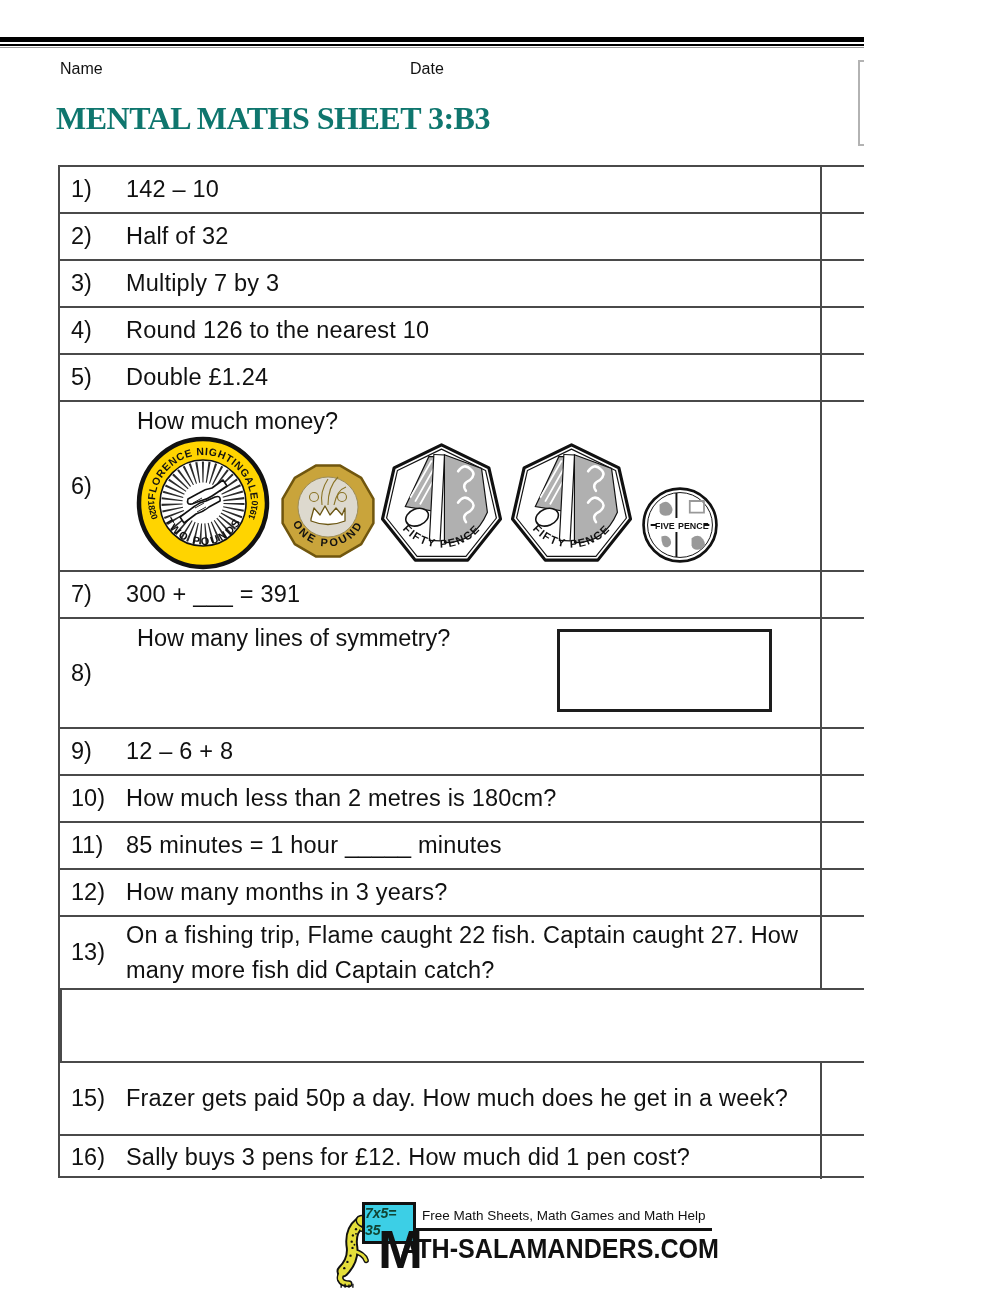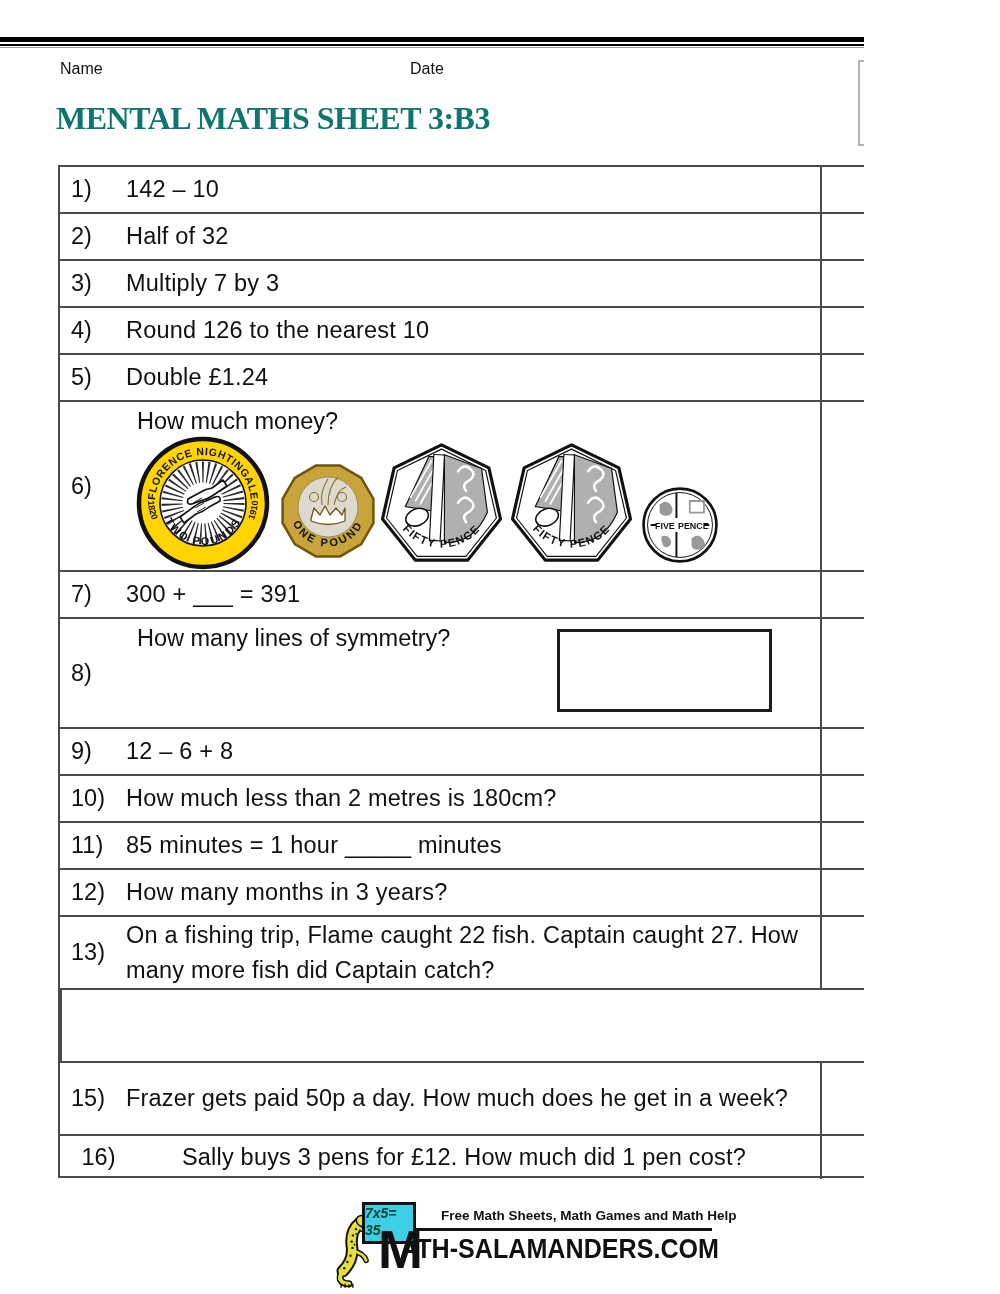--- a/index.html
+++ b/index.html
@@ -33,21 +33,21 @@
   .corner-logo .logo-m {
     position:absolute; left:40px; top:26px; font-size:56px; font-weight:bold;
     font-family:"Liberation Sans", sans-serif; color:#111; letter-spacing:-4px;
   }
 
   .qtable {
     position:absolute; left:58px; top:165px; width:914px; height:1013px;
     border:2px solid #4a4a4a;
   }
   .row { display:flex; border-bottom:2px solid #4a4a4a; position:relative; }
-  .row:last-child { border-bottom:none;text-align:center; }
+  .row:last-child { border-bottom:none; }
   .h47 { height:47px; } .h170 { height:170px; } .h110 { height:110px; }
   .h73 { height:73px; } .h44 { height:43px; }
   .cell-q { flex:1 1 auto; display:flex; align-items:center; min-width:0; }
   .num { width:66px; padding-left:11px; font-size:23.5px; flex:0 0 auto; }
   .qtext { flex:1 1 auto; font-size:23.5px; letter-spacing:0.2px; line-height:35px; padding-right:18px; }
   .cell-a { flex:0 0 150px; border-left:2px solid #4a4a4a; }
   .row .top-text { position:absolute; left:77px; top:6px; font-size:23.5px; }
   .coin { position:absolute; }
   .sym-rect {
     position:absolute; left:497px; top:10px; width:215px; height:83px;
@@ -58,21 +58,21 @@
   .footer .sala { position:absolute; left:328px; top:1212px; top:16px; }
   .footer .board {
     position:absolute; left:362px; top:6px; width:54px; height:42px; background:#3CCFE6;
     border:3px solid #111; font-weight:bold; font-size:14px;
     line-height:17px; color:#143; font-style:italic; z-index:1;
   }
   .footer .logo-m {
     position:absolute; left:378px; top:22px; font-size:54px; font-weight:bold;
     color:#111; letter-spacing:-4px; z-index:2;
   }
-  .footer .tagline { position:absolute; left:422px; top:12px; font-size:13.5px; font-weight:bold;margin-left:19px; }
+  .footer .tagline { position:absolute; left:422px; top:12px; font-size:13.5px; font-weight:normal; }
   .footer .tagline-rule { position:absolute; left:398px; top:32px; width:314px; height:3px; background:#111; }
   .footer .site-text {
     position:absolute; left:400px; top:38px; font-size:27px; font-weight:bold; letter-spacing:0px;
     transform:scaleX(.93); transform-origin:left; white-space:nowrap;
   }
   svg text { font-family:"Liberation Sans", sans-serif; }
 </style>
 </head>
 <body>
 

